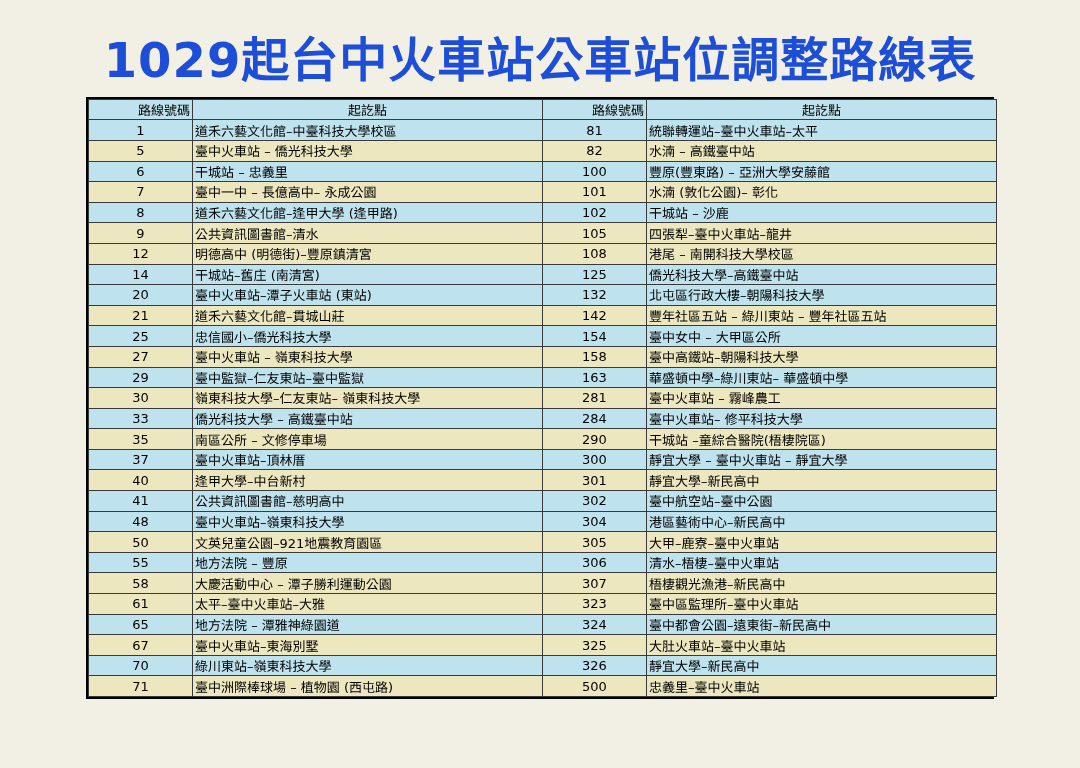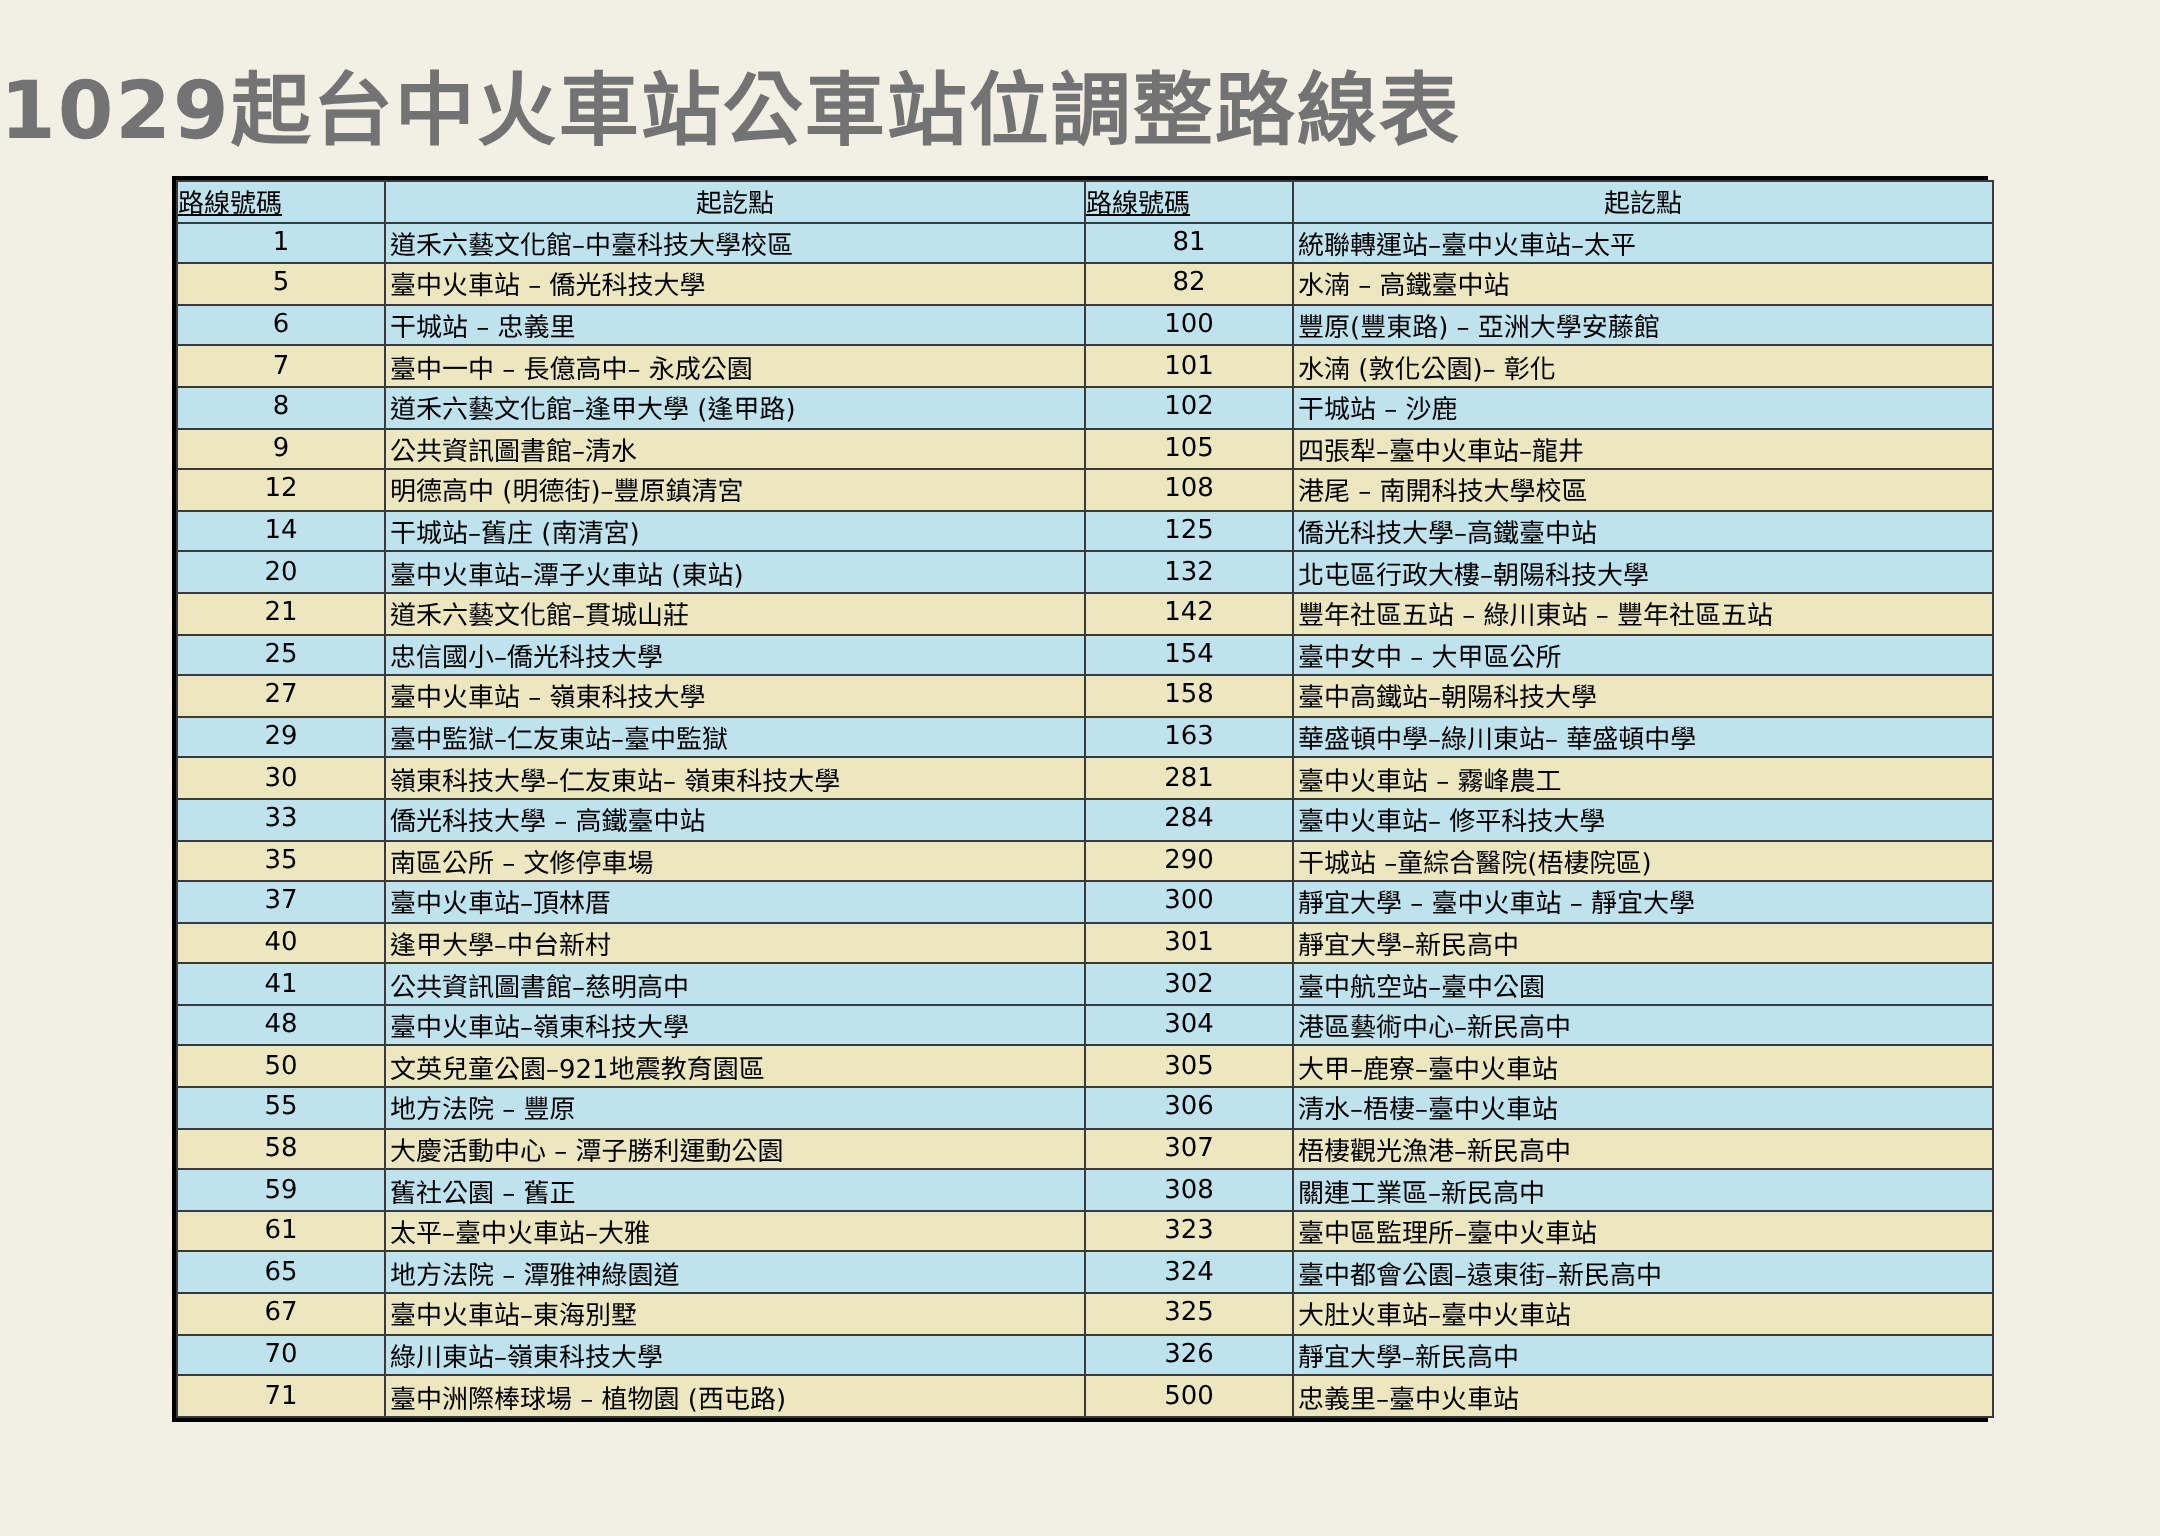--- a/index.html
+++ b/index.html
@@ -13,24 +13,24 @@
     font-family: "DejaVu Sans", "Liberation Sans", sans-serif;
     overflow: hidden;
   }
   .page {
     position: relative;
     width: 1080px;
     height: 768px;
     box-sizing: border-box;
   }
   .title {
-    text-align: left;
-    font-size: 40px;
+    text-align: center;
+    font-size: 48px;
     font-weight: bold;
-    color: #737373;
+    color: #1d4ed8;
     letter-spacing: 1px;
     padding-top: 34px;
     padding-bottom: 10px;
     line-height: 1.1;
     white-space: nowrap;
   }
   .table-wrap {
     margin: 0 auto;
     width: 908px;
     border: 2px solid #000;
@@ -55,21 +55,21 @@
   }
   col.c-num { width: 104px; }
   col.c-route { width: 350px; }
   th.head {
     background: #bfe3ee;
     font-size: 13.5px;
     text-align: center;
     padding-left: 8px;
     height: 24px;
   }
-  th.head.num { text-align: left; padding-left: 0; text-decoration: underline; }
+  th.head.num { text-align: right; padding-left: 0; }
   td.num {
     text-align: center;
   }
   td.route {
     text-align: left;
     padding-left: 6px;
   }
   tr.odd td { background: #bfe3ee; }
   tr.even td { background: #ede7bf; }
   tr.head-row th { background: #bfe3ee; }
@@ -231,26 +231,20 @@
             <td class="route">地方法院 – 豐原</td>
             <td class="num divider">306</td>
             <td class="route">清水–梧棲–臺中火車站</td>
           </tr>
           <tr class="even">
             <td class="num">58</td>
             <td class="route">大慶活動中心 – 潭子勝利運動公園</td>
             <td class="num divider">307</td>
             <td class="route">梧棲觀光漁港–新民高中</td>
           </tr>
-          <tr class="odd">
-            <td class="num">59</td>
-            <td class="route">舊社公園 – 舊正</td>
-            <td class="num divider">308</td>
-            <td class="route">關連工業區–新民高中</td>
-          </tr>
           <tr class="even">
             <td class="num">61</td>
             <td class="route">太平–臺中火車站–大雅</td>
             <td class="num divider">323</td>
             <td class="route">臺中區監理所–臺中火車站</td>
           </tr>
           <tr class="odd">
             <td class="num">65</td>
             <td class="route">地方法院 – 潭雅神綠園道</td>
             <td class="num divider">324</td>

